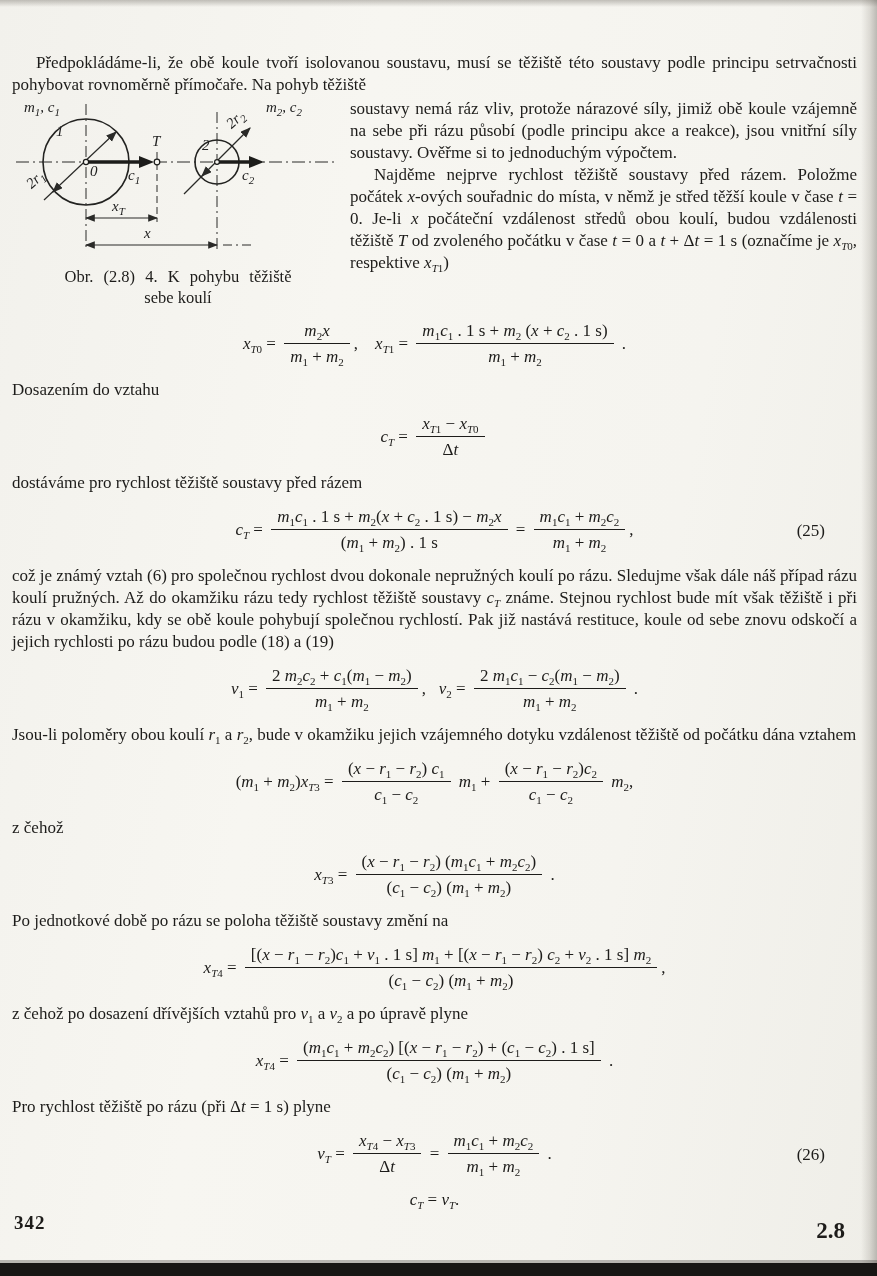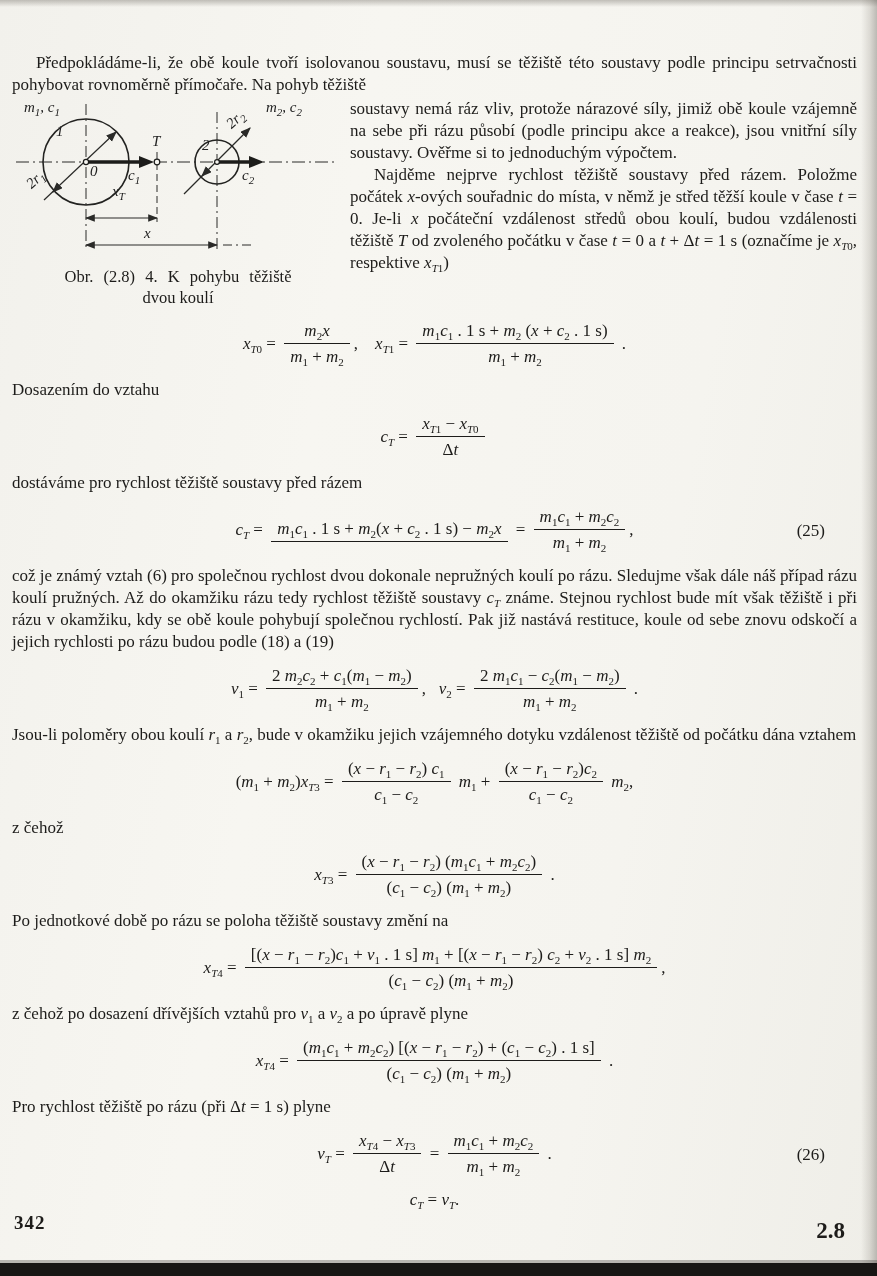--- a/index.html
+++ b/index.html
@@ -99,26 +99,26 @@
         <div class="figlabel" style="left:12px;top:2px;"><i>m</i><sub>1</sub>, <i>c</i><sub>1</sub></div>
         <div class="figlabel" style="left:44px;top:26px;">1</div>
         <div class="figlabel" style="left:14px;top:74px;transform:rotate(-42deg);">2<i>r</i><sub>1</sub></div>
         <div class="figlabel" style="left:78px;top:66px;">0</div>
         <div class="figlabel" style="left:116px;top:70px;"><i>c</i><sub>1</sub></div>
         <div class="figlabel" style="left:140px;top:36px;"><i>T</i></div>
         <div class="figlabel" style="left:254px;top:2px;"><i>m</i><sub>2</sub>, <i>c</i><sub>2</sub></div>
         <div class="figlabel" style="left:190px;top:40px;">2</div>
         <div class="figlabel" style="left:214px;top:14px;transform:rotate(-42deg);">2<i>r</i><sub>2</sub></div>
         <div class="figlabel" style="left:230px;top:70px;"><i>c</i><sub>2</sub></div>
-        <div class="figlabel" style="left:100px;top:86px;"><i>x</i><sub><i>T</i></sub></div>
+        <div class="figlabel" style="left:100px;top:101px;"><i>x</i><sub><i>T</i></sub></div>
         <div class="figlabel" style="left:132px;top:128px;"><i>x</i></div>
       </div>
       <div class="figcaption">
         <div class="l1" data-bind="figure.caption_line1">Obr. (2.8) 4. K pohybu těžiště</div>
-        <div class="l2" data-bind="figure.caption_line2">dvou koulí</div>
+        <div class="l2" data-bind="figure.caption_line2">sebe koulí</div>
       </div>
     </div>
     <div class="rightcol">
       <p class="para" data-bind="text.p1_cont">soustavy nemá ráz vliv, protože nárazové síly, jimiž obě koule vzájemně na sebe při rázu působí (podle principu akce a reakce), jsou vnitřní síly soustavy. Ověřme si to jednoduchým výpočtem.</p>
       <p class="para indent">Najděme nejprve rychlost těžiště soustavy před rázem. Položme počátek <i>x</i>-ových souřadnic do místa, v němž je střed těžší koule v čase <i>t</i> = 0. Je-li <i>x</i> počáteční vzdálenost středů obou koulí, budou vzdálenosti těžiště <i>T</i> od zvoleného počátku v čase <i>t</i> = 0 a <i>t</i> + Δ<i>t</i> = 1 s (označíme je <i>x</i><sub><i>T</i>0</sub>, respektive <i>x</i><sub><i>T</i>1</sub>)</p>
     </div>
   </div>
 
   <div class="eqrow">
     <span class="eqbody" data-bind-eq="formulas.eq_xt01">
@@ -148,20 +148,21 @@
       </span>
   </div>
 
   <p class="para" data-bind="text.after_eq2">dostáváme pro rychlost těžiště soustavy před rázem</p>
 
   <div class="eqrow">
     <span class="eqbody" data-bind-eq="formulas.eq_25">
         <span><i>c</i><sub><i>T</i></sub>&nbsp;=&nbsp;</span>
         <span class="frac">
           <span class="num"><i>m</i><sub>1</sub><i>c</i><sub>1</sub> . 1 s + <i>m</i><sub>2</sub>(<i>x</i> + <i>c</i><sub>2</sub> . 1 s) − <i>m</i><sub>2</sub><i>x</i></span>
+          <span class="den">(<i>m</i><sub>1</sub> + <i>m</i><sub>2</sub>) . 1 s</span>
         </span>
         <span>&nbsp;=&nbsp;</span>
         <span class="frac">
           <span class="num"><i>m</i><sub>1</sub><i>c</i><sub>1</sub> + <i>m</i><sub>2</sub><i>c</i><sub>2</sub></span>
           <span class="den"><i>m</i><sub>1</sub> + <i>m</i><sub>2</sub></span>
         </span>
         <span>,</span>
       </span>
     <span class="eqnum" data-bind="formulas.eq_25.number">(25)</span>
   </div>

